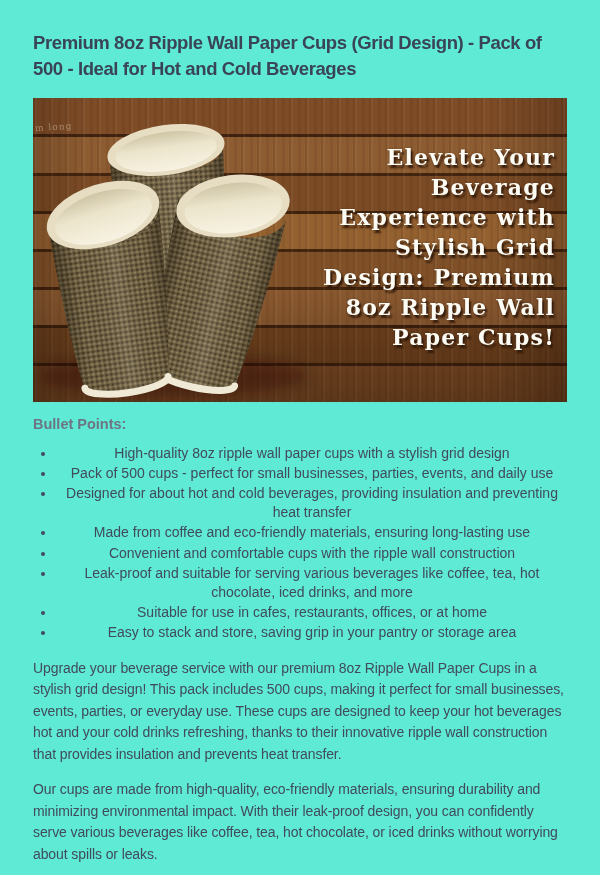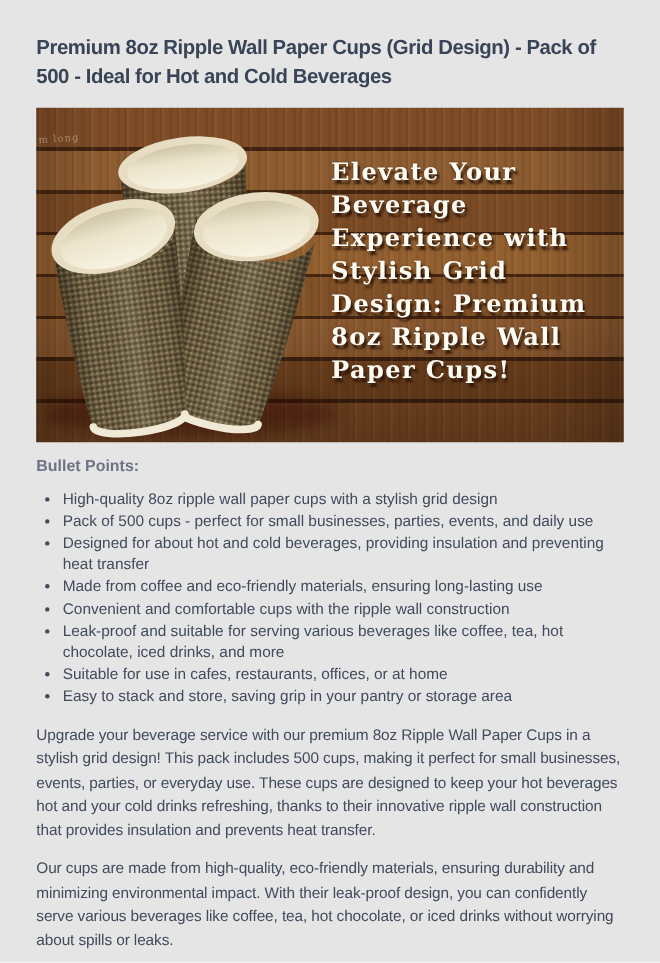--- a/index.html
+++ b/index.html
@@ -1,21 +1,21 @@
 <!DOCTYPE html>
 <html><head>
 <meta charset="utf-8">
 <style>
   html,body { margin:0; padding:0; background:#ffffff; }
   .page {
     position:relative;
     width:600px; height:875px;
     box-sizing:border-box;
     padding:30px 33px 0 33px;
-    background:#e5e5e5;
+    background:#5eead4;
     font-family:"Liberation Sans", sans-serif;
     overflow:hidden;
   }
   h1.title {
     margin:0 0 16px 0;
     font-size:18.5px;
     line-height:1.4;
     font-weight:700;
     letter-spacing:-0.4px;
     color:#394457;
@@ -52,21 +52,21 @@
   .hero-cups { position:absolute; left:0; top:0; }
   .chalk-note {
     position:absolute; left:2px; top:24px;
     font-size:9px; letter-spacing:1px;
     color:rgba(235,225,200,0.42);
     transform:rotate(-4deg);
     font-family:"DejaVu Serif", serif;
   }
   .hero-text {
     position:absolute; left:268px; top:44px; width:254px;
-    text-align:left;
+    text-align:right;
     font-family:"DejaVu Serif", serif;
     font-weight:700;
     font-size:22px;
     line-height:30px;
     letter-spacing:1.2px;
     color:#fcfbf4;
     white-space:pre-line;
     text-shadow: 2px 3px 2px rgba(44,22,8,0.9), 0 0 2px rgba(44,22,8,0.4);
   }
   
@@ -75,20 +75,21 @@
     color:#6d7584;
     margin:0 0 12px 0;
     font-weight:bold;
   }
   ul.bullets {
     margin:0 0 15px 0;
     padding:0 0 0 23px;
     color:#414b5c;
     font-size:14px;
     line-height:1.37;
+    text-align:center;
   }
   ul.bullets li { padding-left:1px; margin:0 0 1px 0; }
   p.desc {
     margin:0 0 14px 0;
     color:#414b5c;
     font-size:14px;
     line-height:1.54;
     letter-spacing:-0.1px;
   }
 </style>

